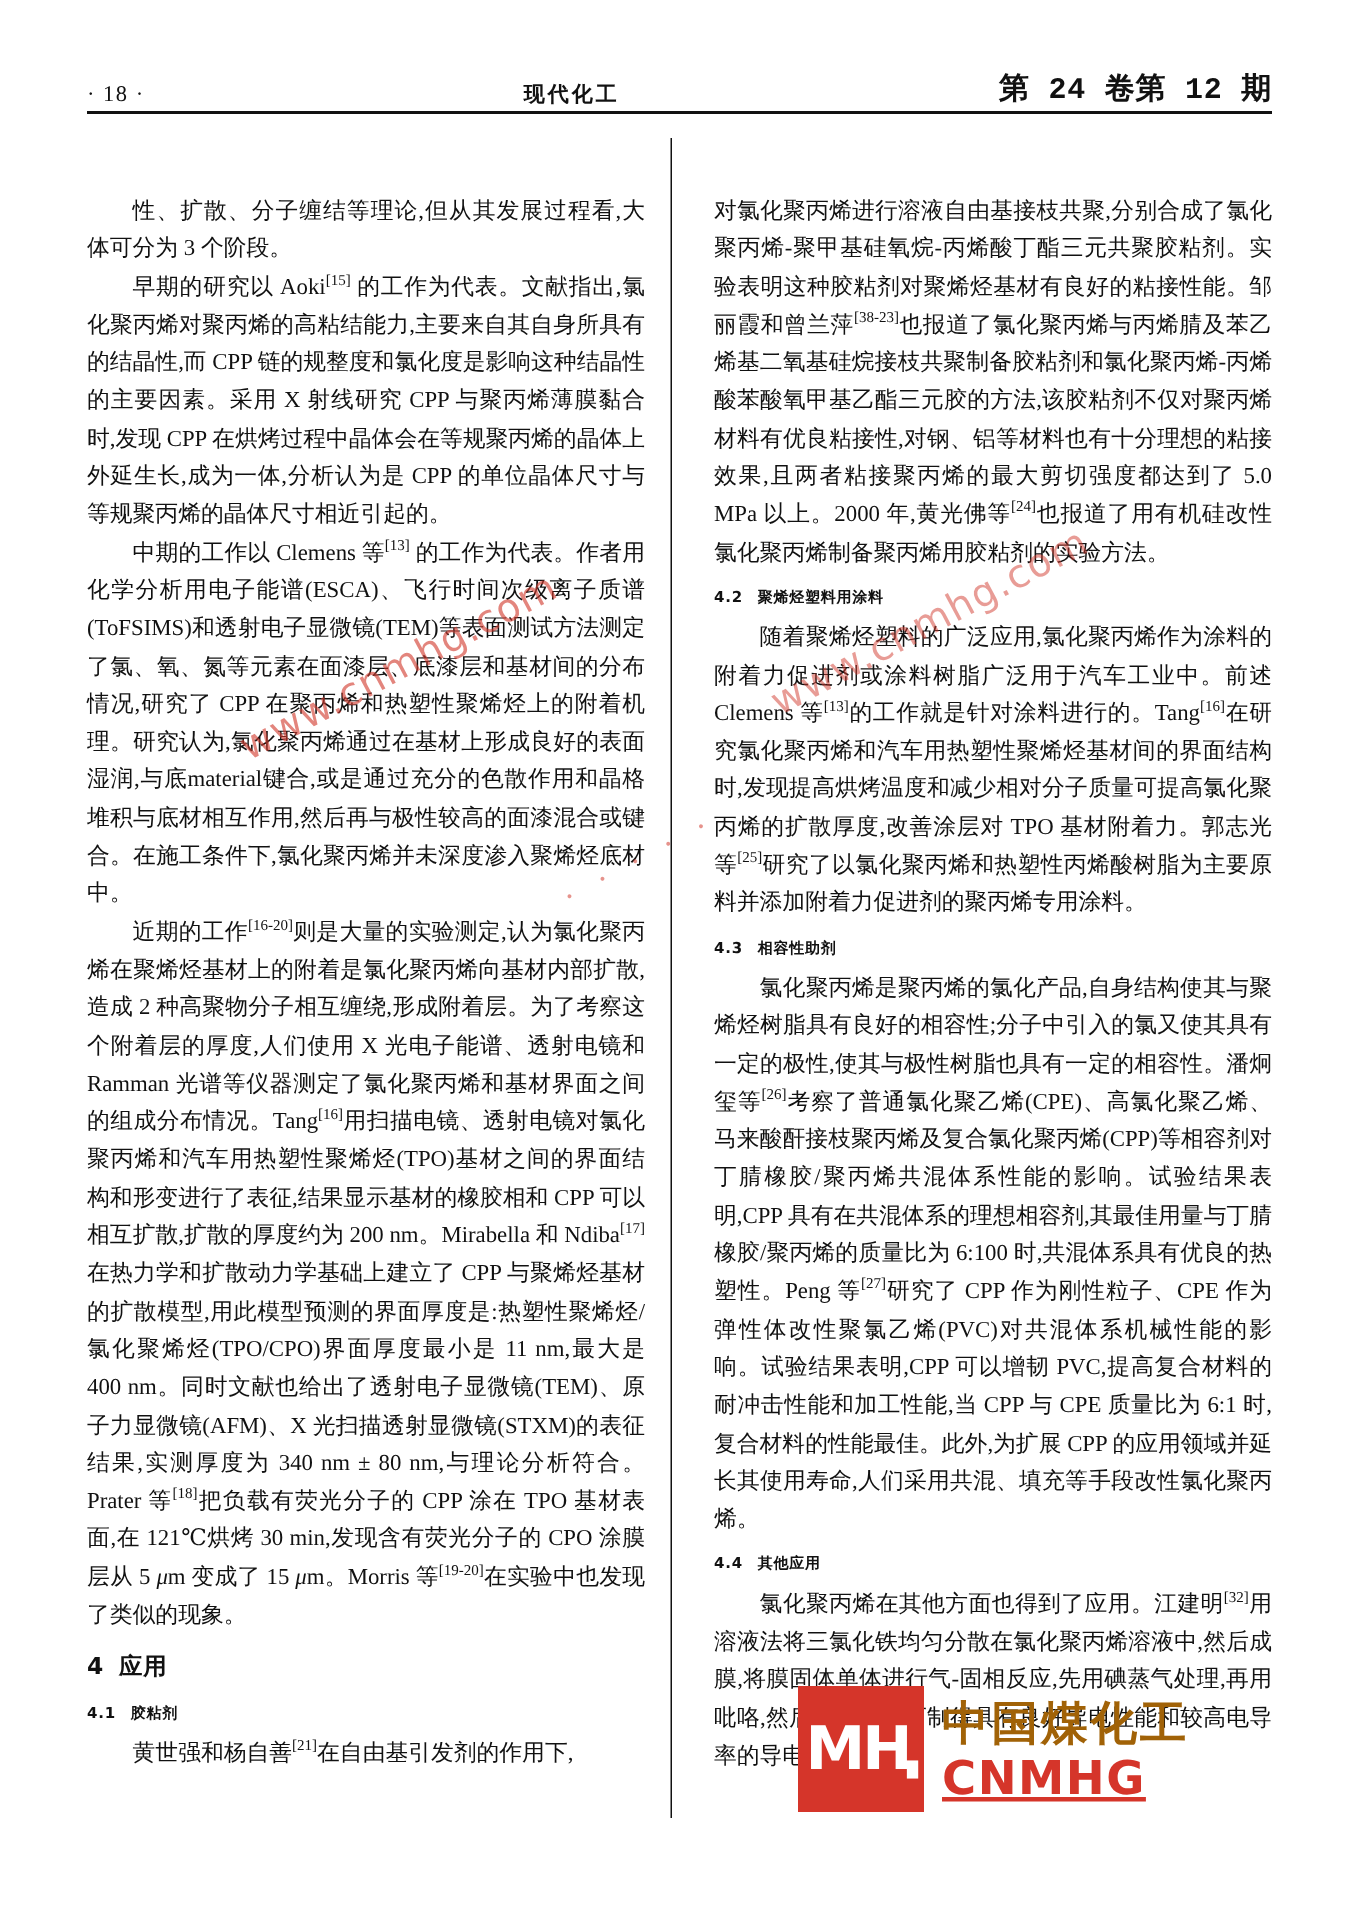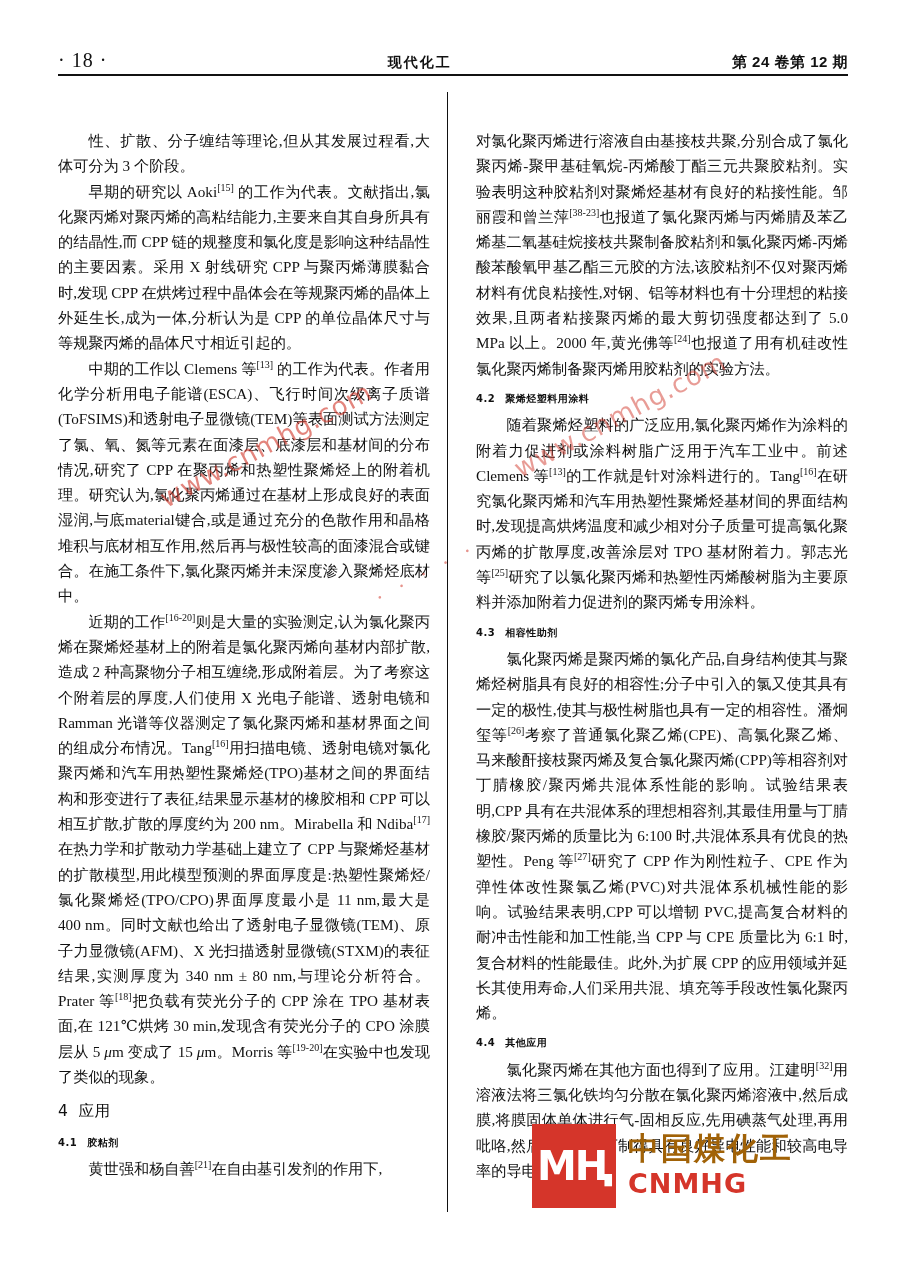--- a/index.html
+++ b/index.html
@@ -27,34 +27,34 @@
     position: absolute;
     left: 58px;
     top: 44px;
     width: 790px;
     height: 28px;
     display: flex;
     align-items: flex-end;
     justify-content: space-between;
   }
   .header .page-num {
-    font-size: 20px;
+    font-size: 15px;
     letter-spacing: 1px;
     font-family: "Liberation Serif", serif;
   }
   .header .journal-title {
     font-size: 14px;
     font-weight: bold;
     letter-spacing: 2px;
     font-family: "DejaVu Sans", sans-serif;
   }
   .header .issue {
-    font-size: 15px;
-    font-weight: bold;
-    font-family: Liberation Sans, sans-serif;
+    font-size: 20px;
+    font-weight: bold;
+    font-family: Liberation Mono, monospace;
     letter-spacing: 0.5px;
   }
   .header-rule {
     position: absolute;
     left: 58px;
     top: 74px;
     width: 790px;
     height: 1.5px;
     background: #111;
   }
@@ -83,21 +83,21 @@
   }
 
   p {
     margin: 0;
     text-indent: 2em;
   }
   p.noindent { text-indent: 0; }
 
   .sec-h1 {
     margin: 10px 0 2px 0;
-    font-weight: normal;
+    font-weight: bold;
     font-family: "DejaVu Sans", sans-serif;
     font-size: 15.6px;
     text-indent: 0;
     letter-spacing: 0.5px;
   }
   .sec-h2 {
     margin: 5px 0 1px 0;
     font-weight: bold;
     font-family: "DejaVu Sans", sans-serif;
     font-size: 10px;
@@ -193,22 +193,23 @@
     font-size: 31px;
     letter-spacing: 2px;
   }
   .logo-en {
     position: absolute;
     left: 96px;
     top: 44px;
     color: #d5352a;
     font-family: "DejaVu Sans", sans-serif;
     font-weight: bold;
-    font-size: 27px;
-    letter-spacing: 1px;
+    font-size: 31px;
+    letter-spacing: 1px;
+    text-decoration: underline;
   }
 </style>
 </head>
 <body>
 
 <div class="page">
 
   <div class="header">
     <div class="page-num">· 18 ·</div>
     <div class="journal-title">现代化工</div>

